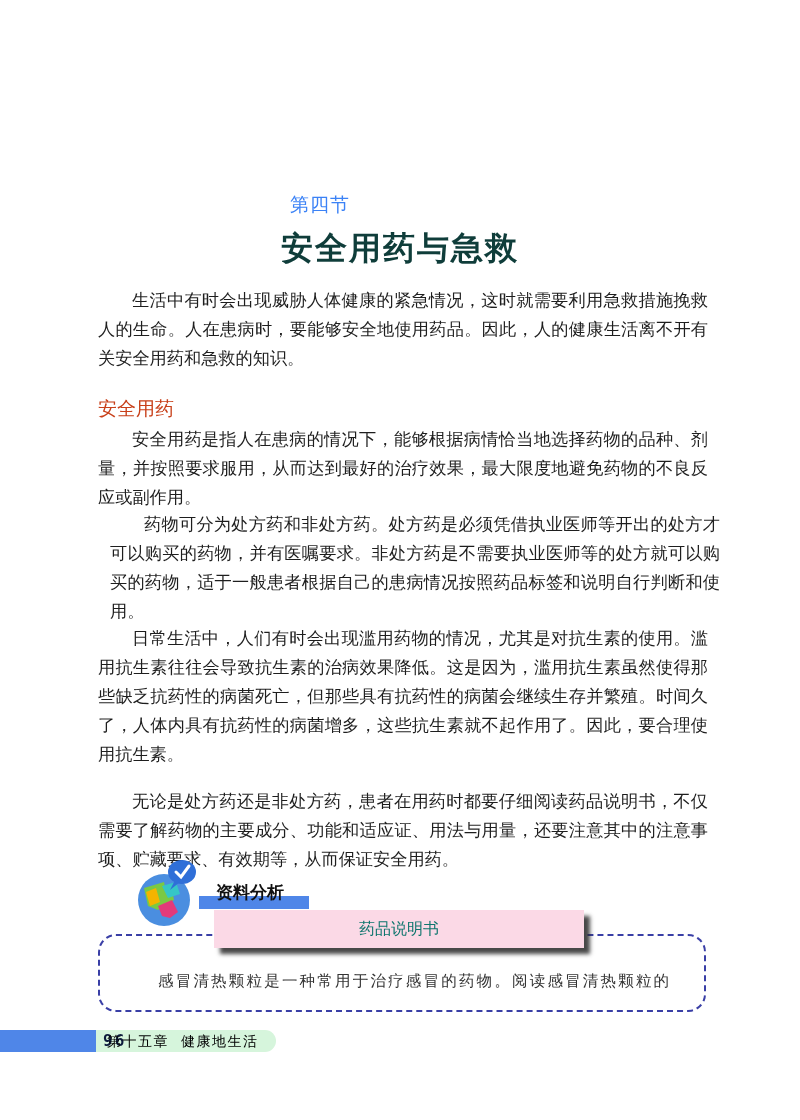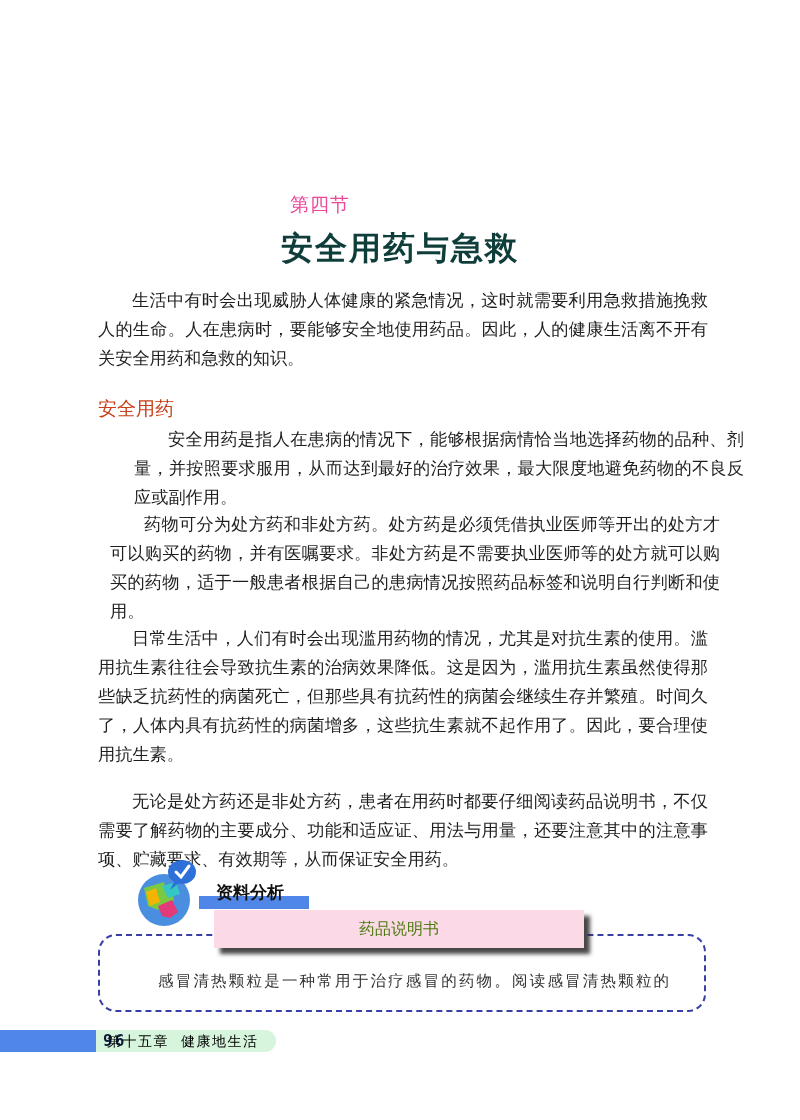--- a/index.html
+++ b/index.html
@@ -3,21 +3,21 @@
 <meta charset="utf-8">
 <style>
   html, body { margin: 0; padding: 0; }
   body {
     width: 800px; height: 1120px; background: #ffffff; position: relative;
     font-family: "DejaVu Serif", "Liberation Serif", serif; color: #222;
     overflow: hidden;
   }
   .section-num {
     position: absolute; top: 192px; left: 0; width: 640px; text-align: center;
-    font-family: "DejaVu Sans", sans-serif; font-size: 19px; color: #ec4899;
+    font-family: "DejaVu Sans", sans-serif; font-size: 19px; color: #3b82f6;
     letter-spacing: 1px;
   }
   .section-title {
     position: absolute; top: 227px; left: 0; width: 800px; text-align: center;
     font-family: "DejaVu Sans", sans-serif; font-size: 32px; font-weight: bold;
     color: #0f3d3a; letter-spacing: 2px;
   }
   .para {
     position: absolute; left: 98px; width: 610px;
     font-size: 17.2px; line-height: 29px; text-indent: 34px; text-align: justify;
@@ -36,21 +36,21 @@
     font-family: "DejaVu Sans", sans-serif; font-size: 17px; font-weight: bold; color: #111; text-align: right;
   }
   .info-box {
     position: absolute; left: 98px; top: 934px; width: 604px; height: 74px;
     border: 2px dashed #3a3fa6; border-radius: 18px; background: #fff;
   }
   .pink-tab {
     position: absolute; left: 214px; top: 910px; width: 370px; height: 38px;
     background: #fbd9e6; box-shadow: 6px 6px 4px rgba(40,40,40,0.85);
     text-align: center; line-height: 38px;
-    font-family: "DejaVu Sans", sans-serif; font-size: 16px; color: #4d7c0f;
+    font-family: "DejaVu Sans", sans-serif; font-size: 16px; color: #0f766e;
   }
   .box-text {
     position: absolute; left: 158px; top: 971px; width: 540px;
     font-size: 15.5px; letter-spacing: 2.2px; color: #333;
   }
   .footer-bar {
     position: absolute; left: 0; top: 1030px; width: 96px; height: 22px; background: #4f86e8;
   }
   .page-num {
     position: absolute; left: 60px; top: 1030px; width: 36px; height: 38px; line-height: 22px;
@@ -70,21 +70,21 @@
 </head>
 <body>
 
 <div class="section-num">第四节</div>
 <div class="section-title">安全用药与急救</div>
 
 <p class="para" style="top:286px;">生活中有时会出现威胁人体健康的紧急情况，这时就需要利用急救措施挽救人的生命。人在患病时，要能够安全地使用药品。因此，人的健康生活离不开有关安全用药和急救的知识。</p>
 
 <div class="subhead">安全用药</div>
 
-<p class="para" style="top:425px;margin-left:36px;">安全用药是指人在患病的情况下，能够根据病情恰当地选择药物的品种、剂量，并按照要求服用，从而达到最好的治疗效果，最大限度地避免药物的不良反应或副作用。</p>
+<p class="para" style="top:425px;">安全用药是指人在患病的情况下，能够根据病情恰当地选择药物的品种、剂量，并按照要求服用，从而达到最好的治疗效果，最大限度地避免药物的不良反应或副作用。</p>
 <p class="para" style="top:510px;margin-left:12px;">药物可分为处方药和非处方药。处方药是必须凭借执业医师等开出的处方才可以购买的药物，并有医嘱要求。非处方药是不需要执业医师等的处方就可以购买的药物，适于一般患者根据自己的患病情况按照药品标签和说明自行判断和使用。</p>
 <p class="para" style="top:624px;">日常生活中，人们有时会出现滥用药物的情况，尤其是对抗生素的使用。滥用抗生素往往会导致抗生素的治病效果降低。这是因为，滥用抗生素虽然使得那些缺乏抗药性的病菌死亡，但那些具有抗药性的病菌会继续生存并繁殖。时间久了，人体内具有抗药性的病菌增多，这些抗生素就不起作用了。因此，要合理使用抗生素。</p>
 <p class="para" style="top:768px;margin-top:19px;">无论是处方药还是非处方药，患者在用药时都要仔细阅读药品说明书，不仅需要了解药物的主要成分、功能和适应证、用法与用量，还要注意其中的注意事项、贮藏要求、有效期等，从而保证安全用药。</p>
 
 <div class="info-box"></div>
 <div class="analysis-label-bar"></div>
 <div class="analysis-label">资料分析</div>
 
 <svg class="analysis-icon" viewBox="0 0 64 70">
   <circle cx="28" cy="42" r="26" fill="#4a8ee0"></circle>

